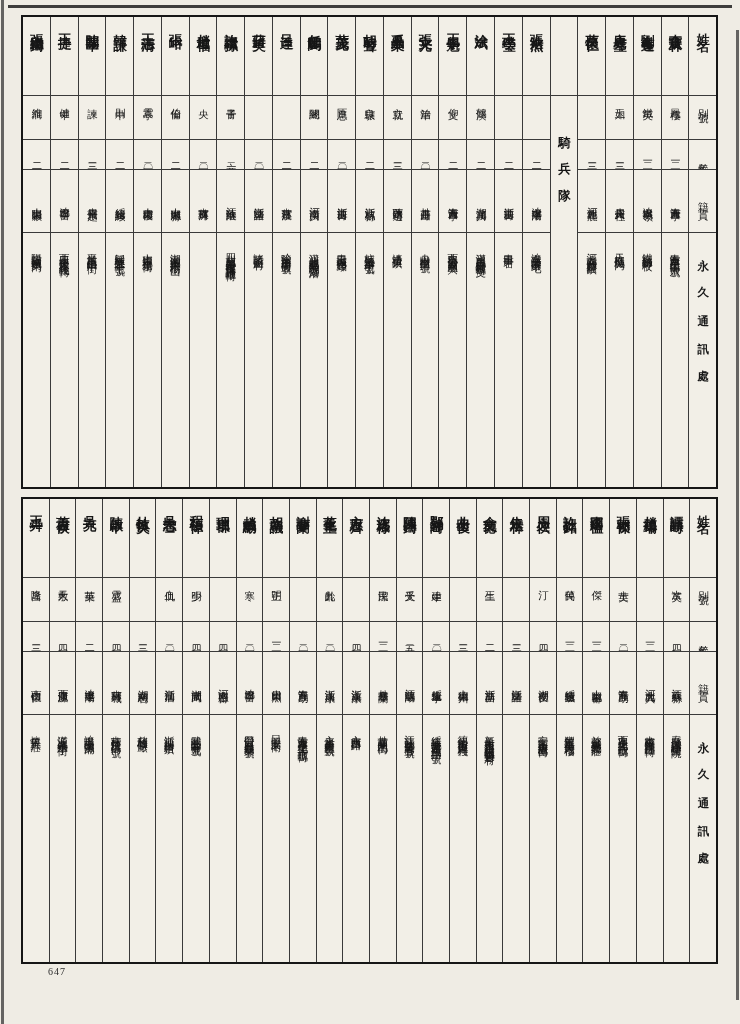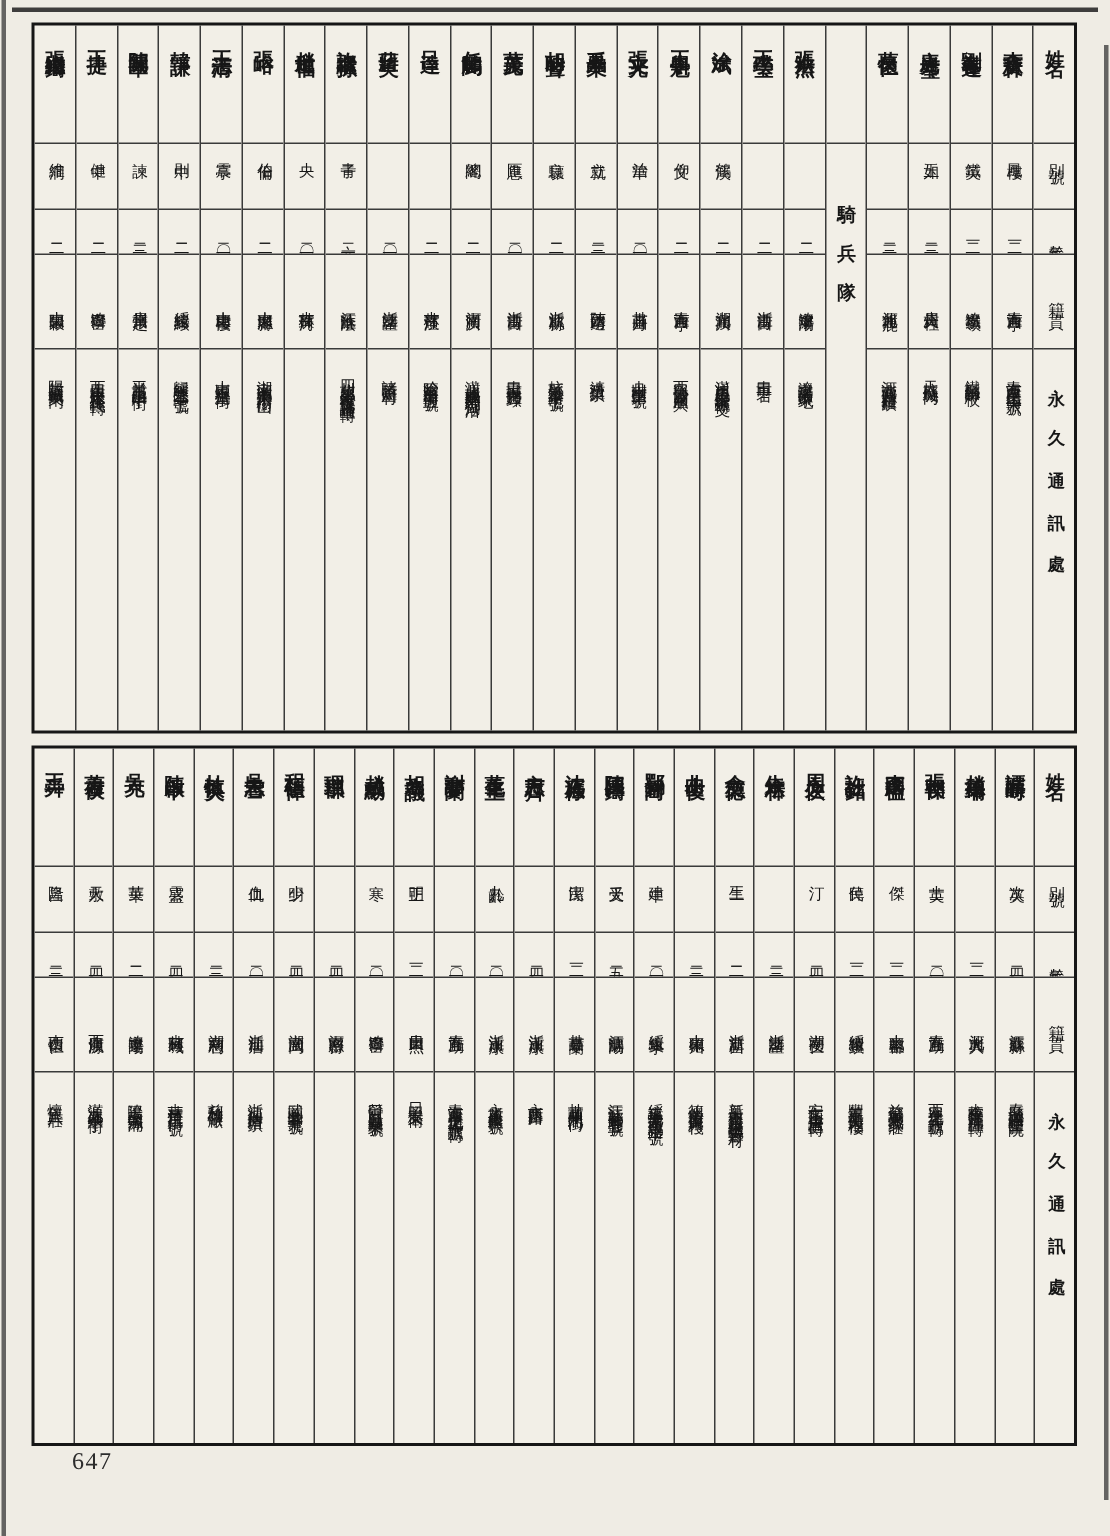--- a/index.html
+++ b/index.html
@@ -81,21 +81,21 @@
     height:auto; font-size:11.5px; font-weight:700; letter-spacing:28px; line-height:normal;
   }
 
   
   .divider-body { flex:1; align-items:flex-start; padding-top:30px; }
   .divider-label { font-size:12.5px; font-weight:700; letter-spacing:26px; }
 
   .page-number {
     position:absolute;
     left:48px; top:966px;
-    font-size:16px;
+    font-size:10px;
     letter-spacing:1px;
     color:#2c2c2c;
   }
 </style>
 </head>
 <body>
 
 <div class="page">
   <div class="scan-top"></div>
   <div class="scan-left"></div>

